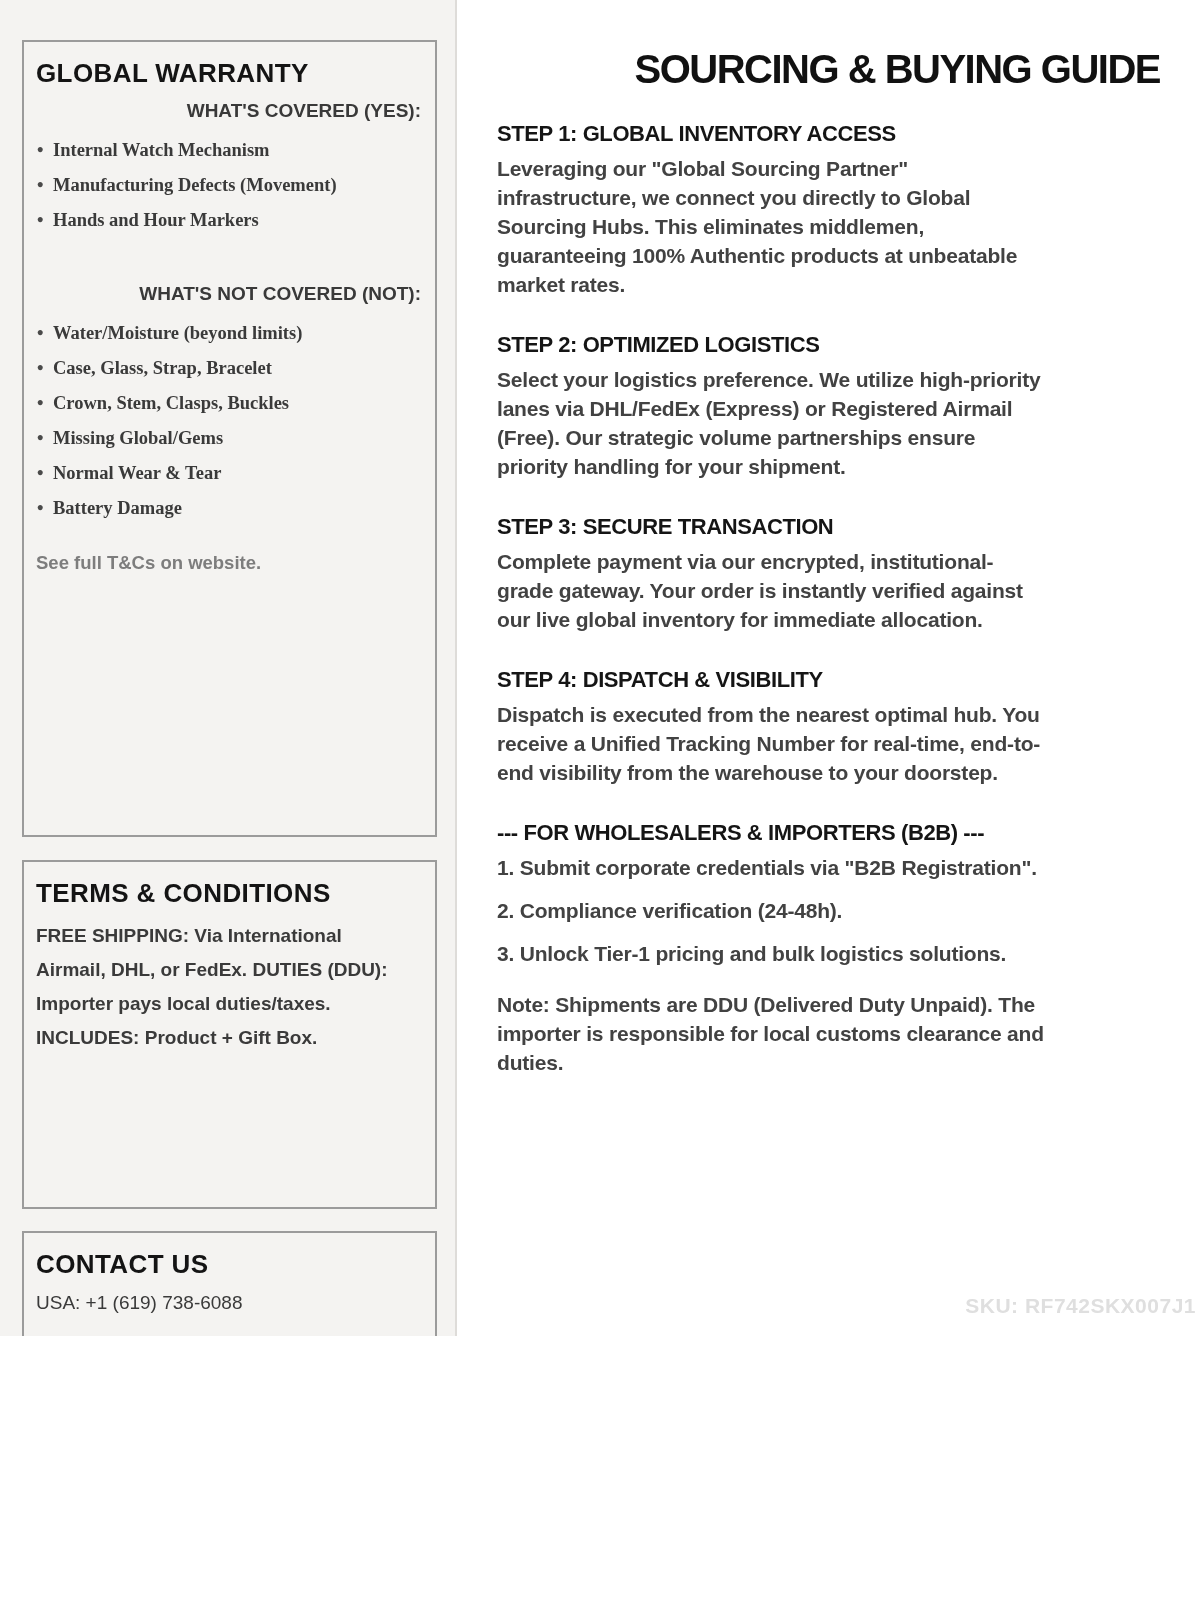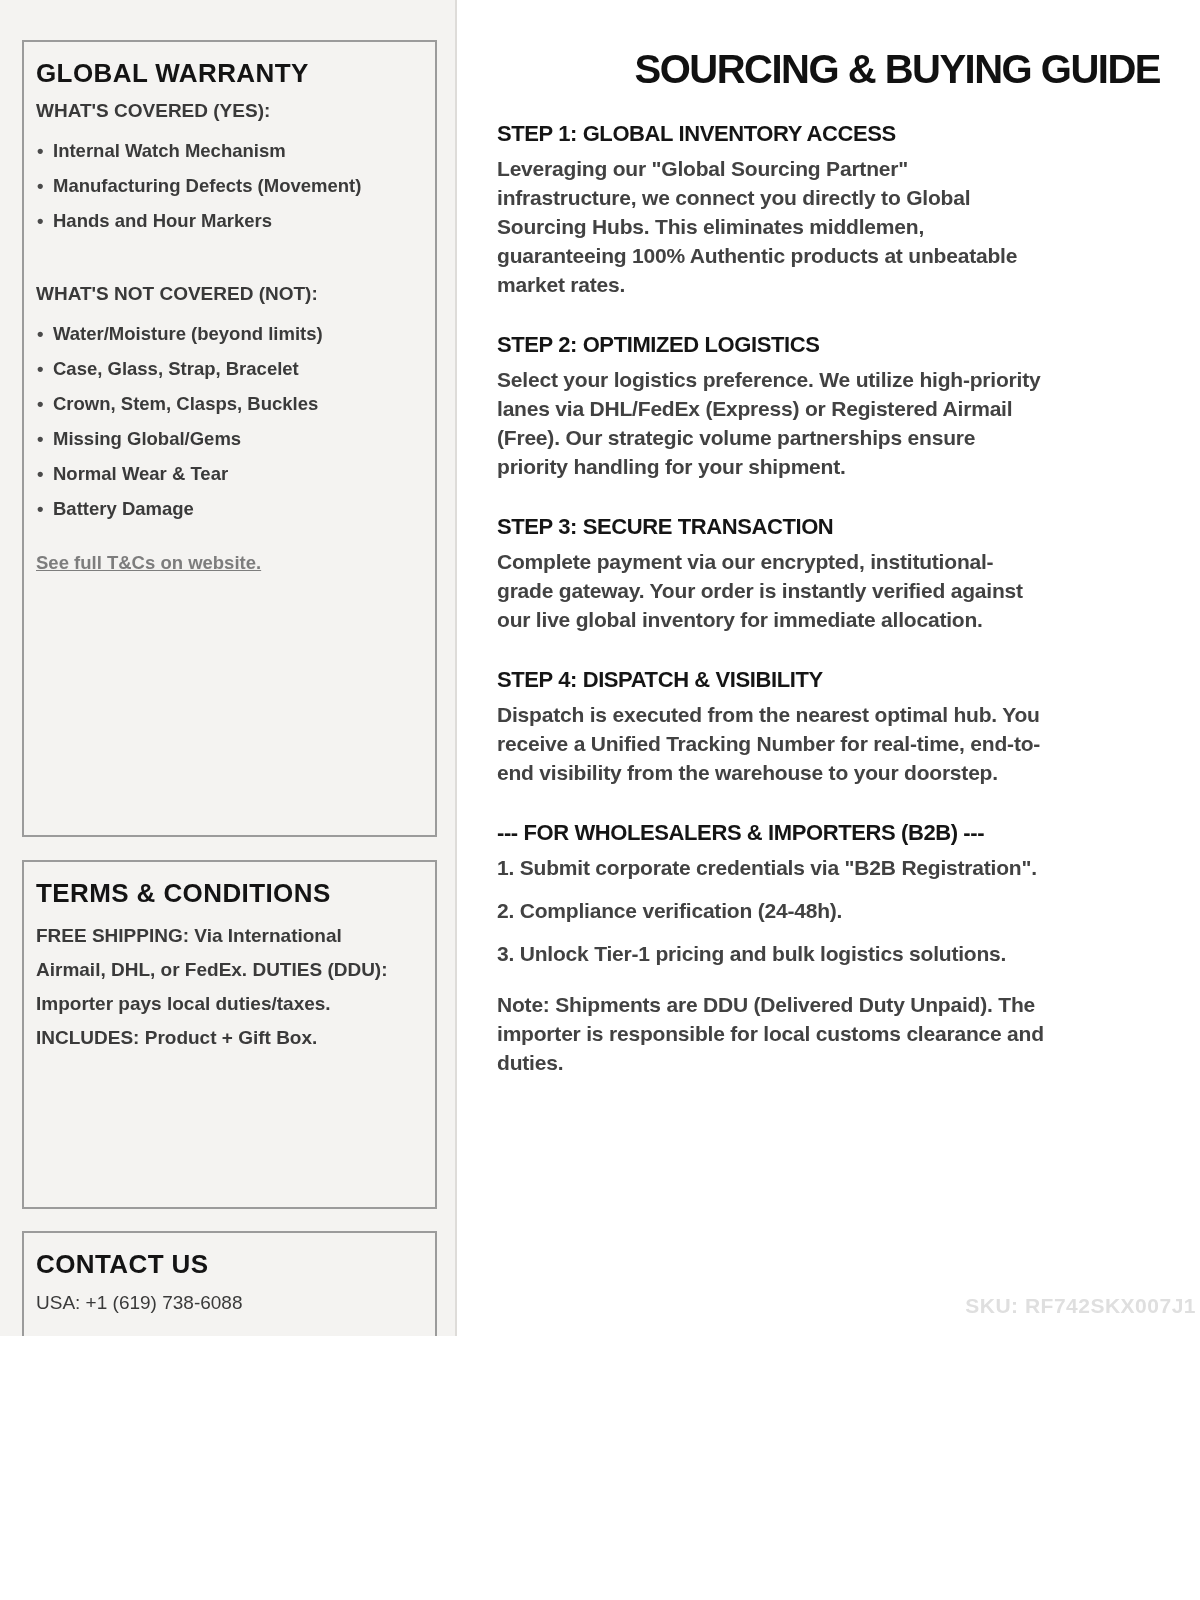--- a/index.html
+++ b/index.html
@@ -23,34 +23,34 @@
   .sb-box.warranty { margin-top:40px; height:797px; }
   .sb-box.terms    { margin-top:23px; height:349px; }
   .sb-box.contact  { margin-top:22px; height:246px; }
 
   .sb-title {
     font-size:26px; font-weight:bold; color:#141414;
     letter-spacing:0.4px; line-height:1.2; margin-bottom:10px;
   }
   .sb-subhead {
     font-size:19px; font-weight:bold; color:#393939;
-    line-height:1.25; margin-bottom:10px;
+    line-height:1.25; margin-bottom:10px;text-align:right;
   }
   .sb-subhead.second { margin-top:44px; }
   .sb-list { list-style:none; }
   .sb-list li {
     position:relative; padding-left:17px;
     font-size:18.5px; font-weight:bold; color:#3a3a3a;
-    line-height:35px; white-space:nowrap;
+    line-height:35px; white-space:nowrap;font-family:Liberation Serif, serif;
   }
   .sb-list li::before {
     content:"•"; position:absolute; left:1px; color:#4a4a4a;
   }
   .sb-footnote {
-    margin-top:26px; font-size:18.5px; font-weight:bold; color:#7d7d7d;text-decoration:underline;
+    margin-top:26px; font-size:18.5px; font-weight:bold; color:#7d7d7d;
   }
   .terms-body {
     width:352px; font-size:19px; font-weight:bold; color:#3a3a3a;
     line-height:34px;
   }
   .contact-lines p {
     font-size:19px; font-weight:normal; color:#3a3a3a;
     line-height:26px; margin-bottom:14px; white-space:nowrap;
   }
 

